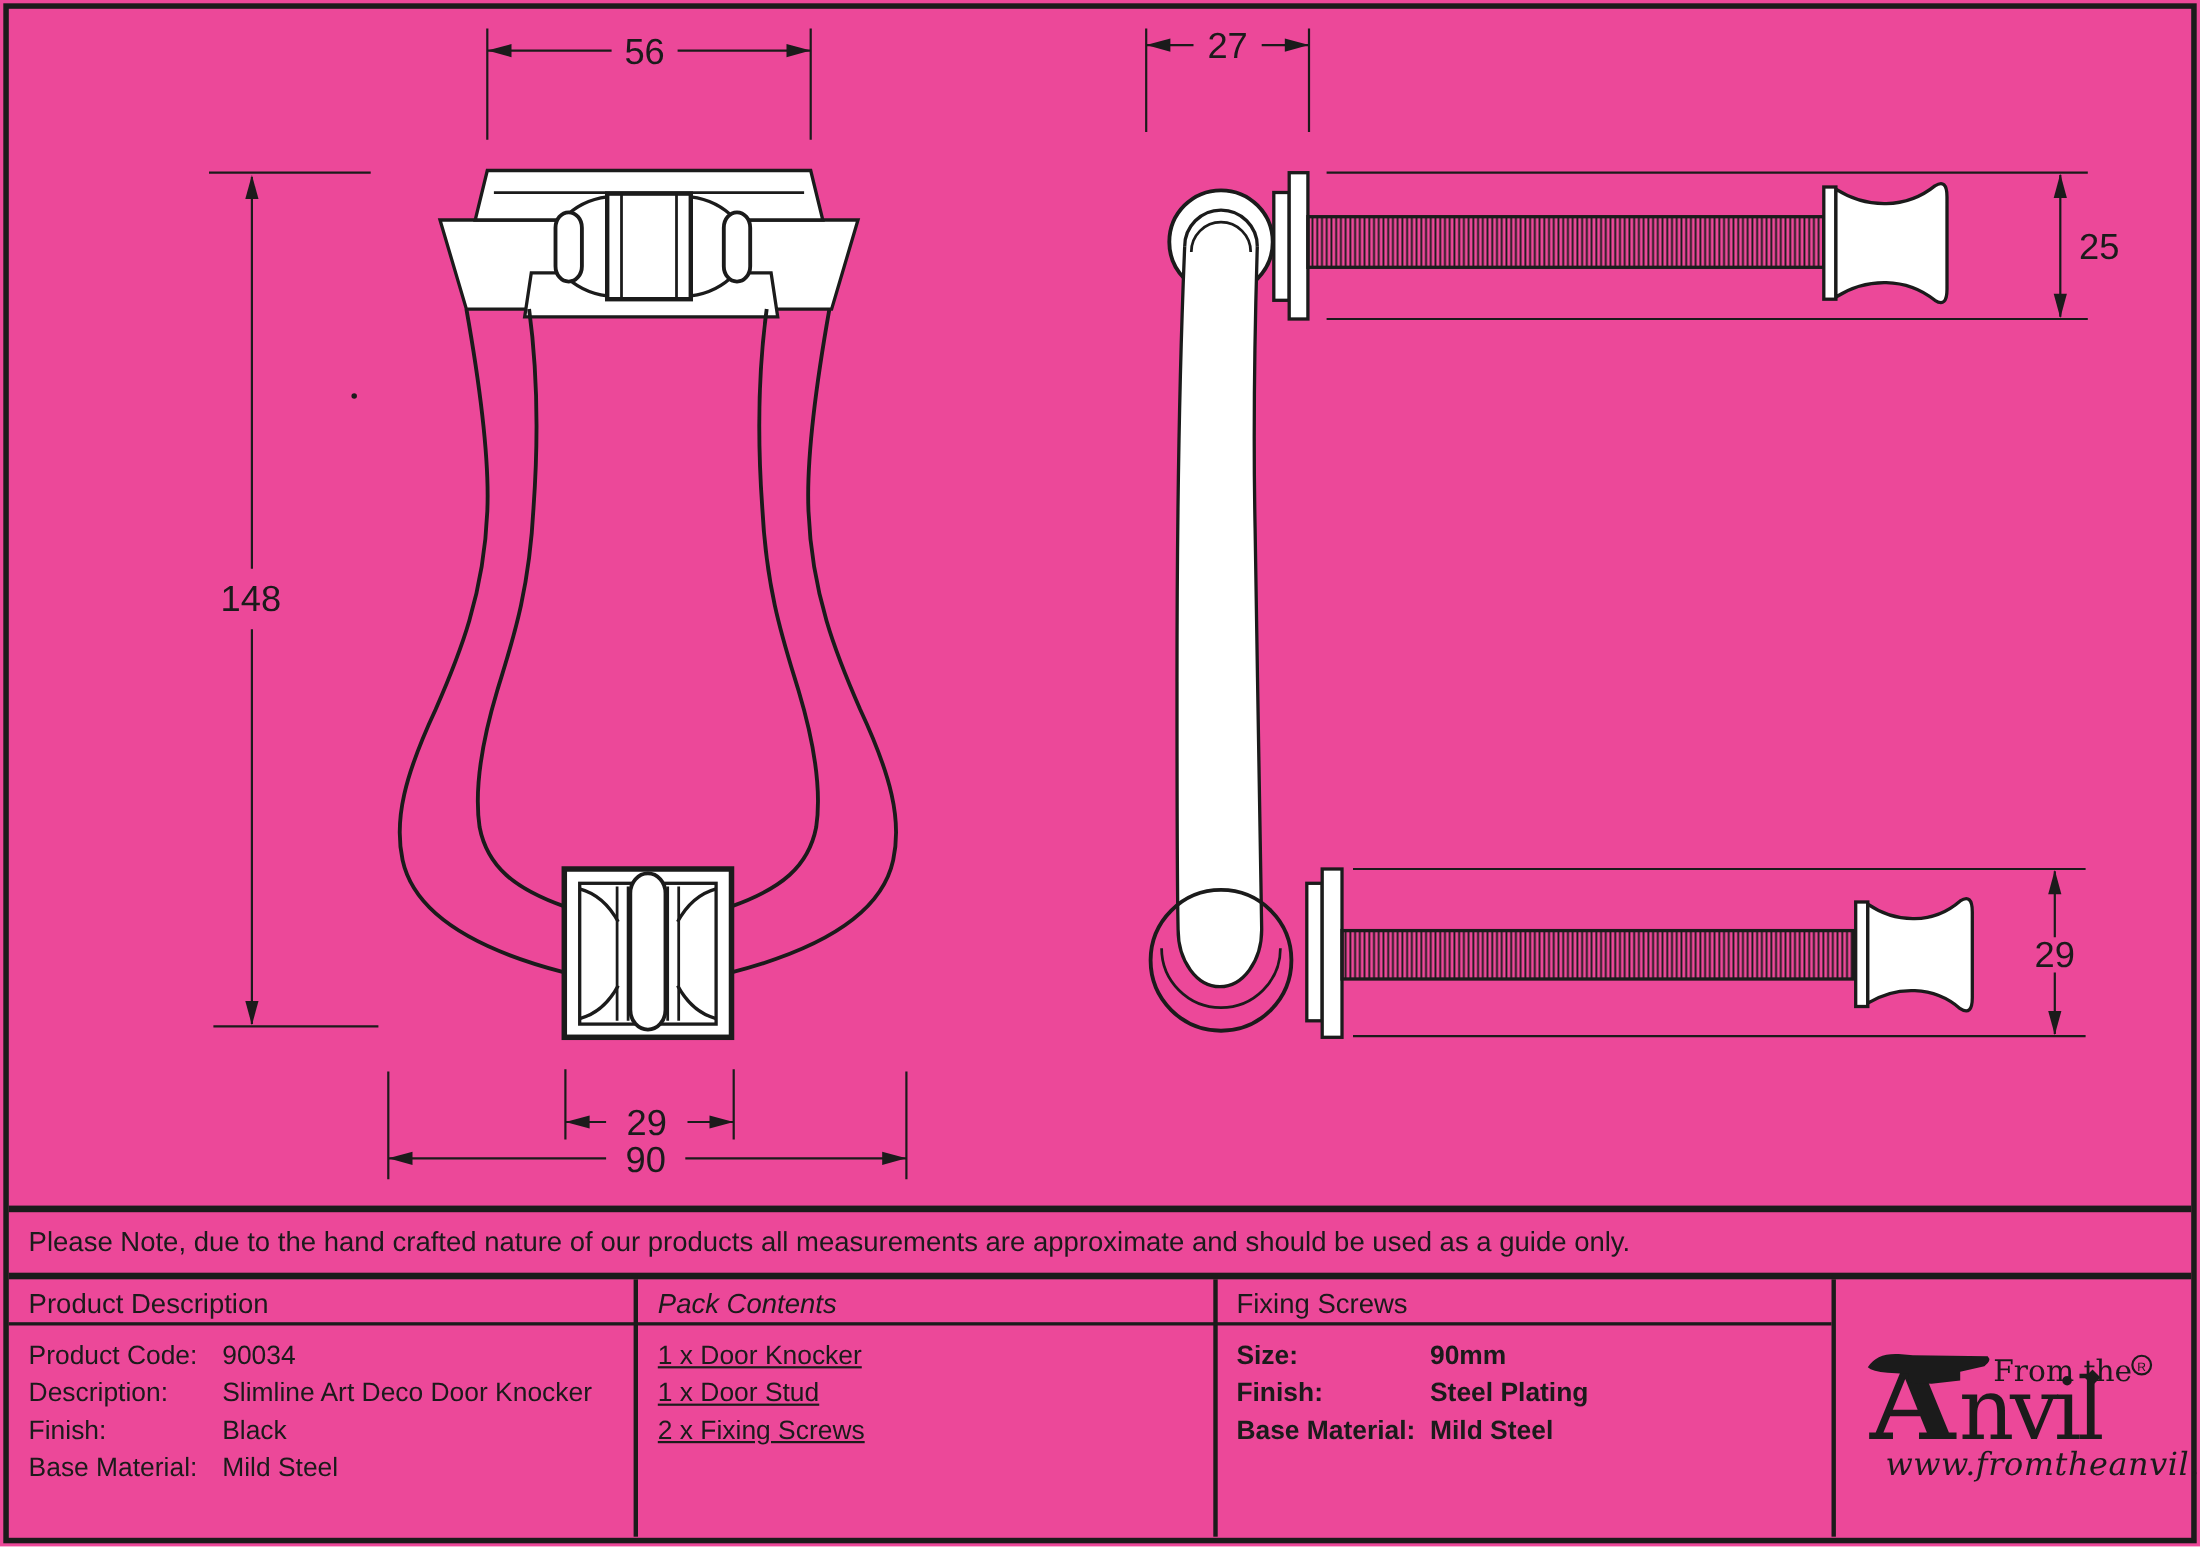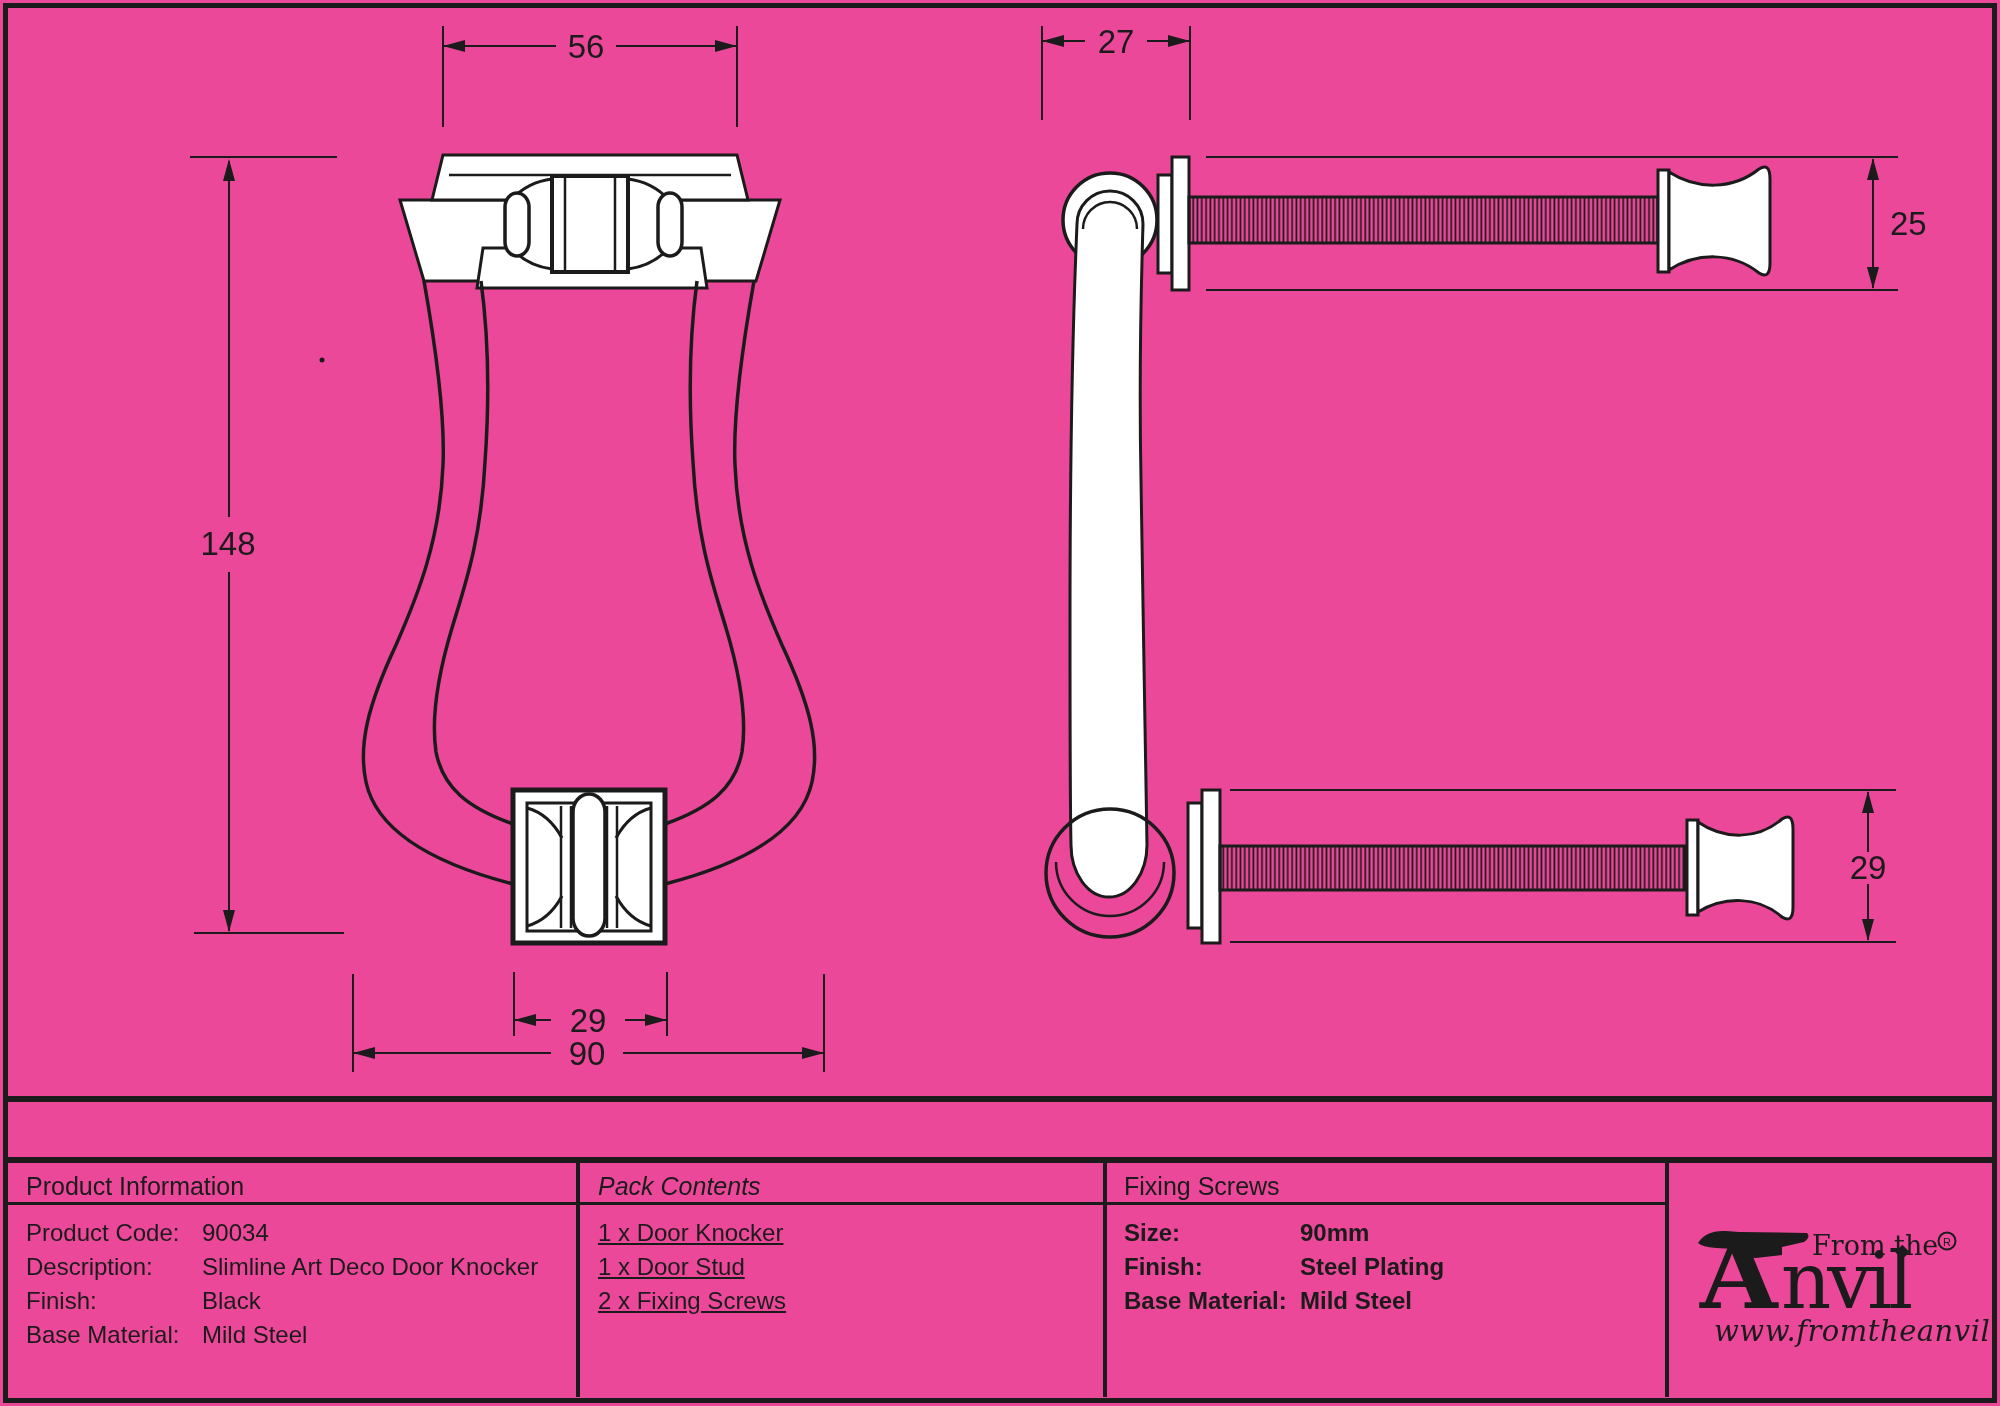--- a/index.html
+++ b/index.html
@@ -180,29 +180,32 @@
       <text class="serif" x="1781" y="1308" font-size="78" letter-spacing="-4">nvil</text>
       <text class="serif" x="1812" y="1255" font-size="27">From the</text>
       <text x="1895" y="1257" font-size="19">◆</text>
       <circle class="ln w2" cx="1947" cy="1241" r="8.5"></circle>
       <text x="1947" y="1246" font-size="11" text-anchor="middle">R</text>
       <text class="serif" x="1714" y="1341" font-size="29" font-style="italic" letter-spacing="0.5">www.fromtheanvil.co.uk</text>
     </g>
   </svg>
 
   <div class="hline" style="left:8px;top:1096px;width:1984px;height:6px;"></div>
+  <div id="note-row">
+    <span>Please Note, due to the hand crafted nature of our products all measurements are approximate and should be used as a guide only.</span>
+  </div>
   <div class="hline" style="left:8px;top:1157px;width:1984px;height:6px;"></div>
 
   <div class="vline" style="left:576px;top:1163px;width:4px;height:234px;"></div>
   <div class="vline" style="left:1103px;top:1163px;width:4px;height:234px;"></div>
   <div class="vline" style="left:1665px;top:1163px;width:4px;height:234px;"></div>
 
   <div class="hline" style="left:8px;top:1202px;width:1657px;height:3px;"></div>
 
-  <div class="col-title" style="left:26px;">Product Information</div>
+  <div class="col-title" style="left:26px;">Product Description</div>
   <div class="col-title" style="left:598px;font-style:italic;">Pack Contents</div>
   <div class="col-title" style="left:1124px;">Fixing Screws</div>
 
   <div class="kv" style="left:26px;top:1216px;width:540px;">
     <div class="row">
       <span>Product Code:</span>
       <span>90034</span>
     </div>
     <div class="row">
       <span>Description:</span>

